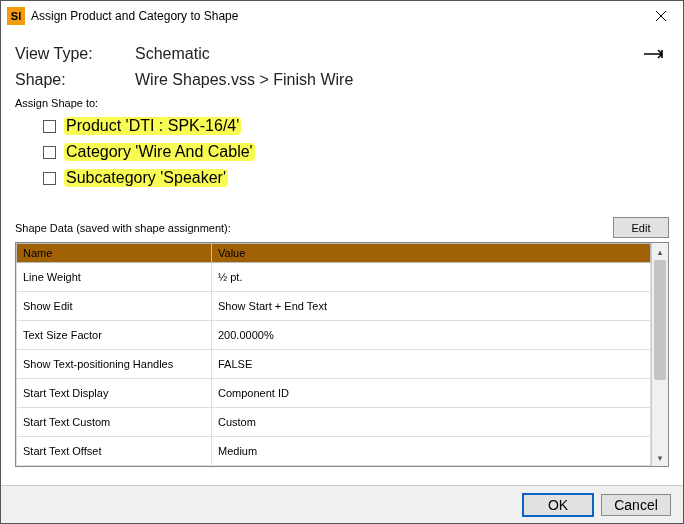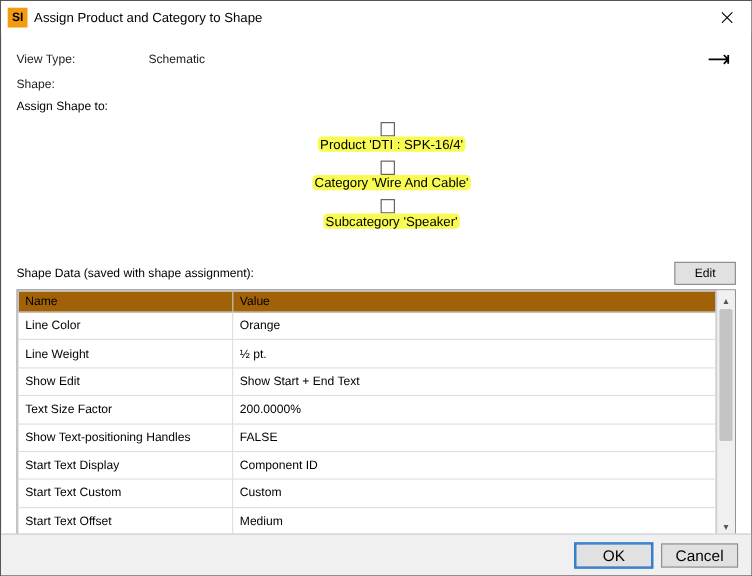--- a/index.html
+++ b/index.html
@@ -37,34 +37,33 @@
     font-size: 14px;
     cursor: pointer;
   }
   .content {
     padding: 14px 14px 10px 14px;
   }
   .row {
     display: flex;
     align-items: center;
     margin-bottom: 8px;
-    font-size: 11px;
+    font-size: 16px;
   }
   .row-label { width: 120px; color: #222; }
   .row-value { flex: 1; color: #222; }
   .arrow-icon {
     width: 26px; height: 18px;
     display: flex; align-items: center; justify-content: center;
   }
   .assign-label { font-size: 11px; margin: 8px 0 8px 0; }
   .checkbox-row {
     display: flex; align-items: center;
     margin: 4px 0 8px 28px;
-    font-size: 12px;
-    flex-direction: column;
+    font-size: 16px;
   }
   .checkbox {
     width: 13px; height: 13px;
     border: 1px solid #555;
     background: #fff;
     margin-right: 8px;
   }
   .highlight {
     background: #f8fb52;
     padding: 0 2px;
@@ -164,20 +163,21 @@
     <div class="row-value">Schematic</div>
     <div class="arrow-icon">
       <svg width="24" height="12" viewBox="0 0 24 12">
           <path d="M0 6 H18 M18 6 L14 2 M18 6 L14 10 M18 2 V10" stroke="#000" stroke-width="1.6" fill="none"></path>
         </svg>
     </div>
   </div>
 
   <div class="row">
     <div class="row-label">Shape:</div>
+    <div class="row-value">Wire Shapes.vss &gt; Finish Wire</div>
   </div>
 
   <div class="assign-label">Assign Shape to:</div>
 
   <div class="checkbox-row">
     <div class="checkbox"></div>
     <span class="highlight">Product 'DTI : SPK-16/4'</span>
   </div>
   <div class="checkbox-row">
     <div class="checkbox"></div>
@@ -196,24 +196,20 @@
   <div class="table-wrap">
     <table class="table">
       <thead>
         <tr>
           <td>Name</td>
           <td>Value</td>
         </tr>
       </thead>
       <tbody id="table-body">
           <tr>
-            <td>Line Color</td>
-            <td>Orange</td>
-          </tr>
-          <tr>
             <td>Line Weight</td>
             <td>½ pt.</td>
           </tr>
           <tr>
             <td>Show Edit</td>
             <td>Show Start + End Text</td>
           </tr>
           <tr>
             <td>Text Size Factor</td>
             <td>200.0000%</td>

